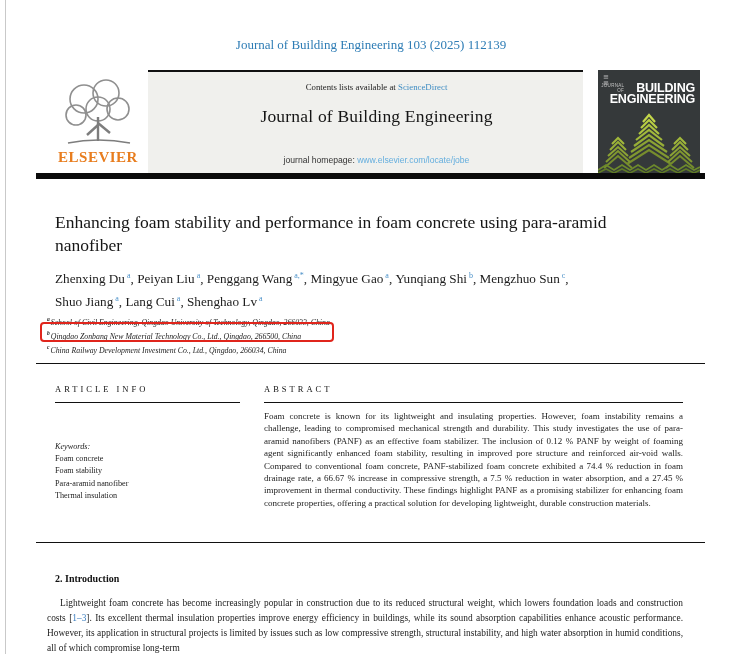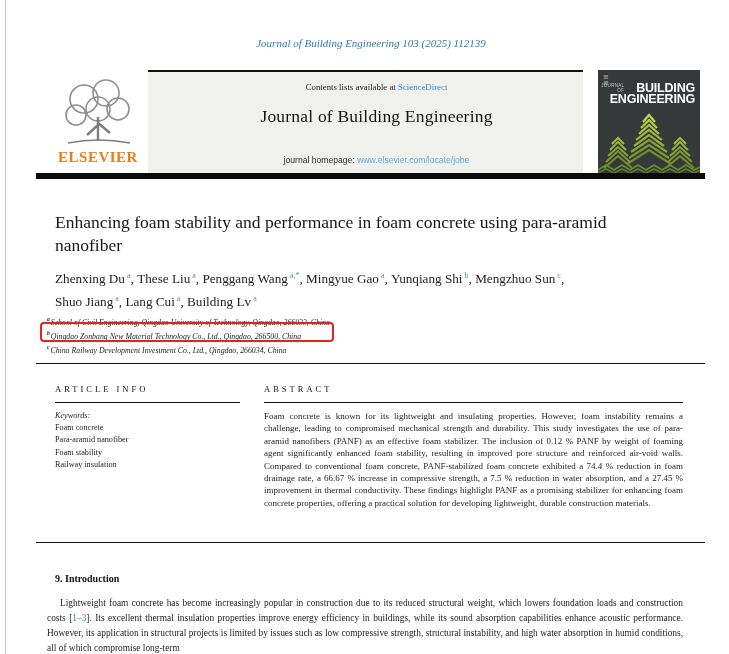--- a/index.html
+++ b/index.html
@@ -15,23 +15,22 @@
   .page-edge {
     position: absolute;
     left: 5px; top: 0; width: 1px; height: 654px;
     background: #c9c9c9;
   }
   
   .citation-line {
     position: absolute;
     left: 36px; top: 37px; width: 670px;
     text-align: center;
-    font-size: 11px;
+    font-size: 13px;
     color: #2d7cb5;
-    font-style: italic;
   }
   
   .banner-topline {
     position: absolute;
     left: 148px; top: 70px; width: 435px; height: 2px;
     background: #111;
   }
   .banner-gray {
     position: absolute;
     left: 148px; top: 72px; width: 435px; height: 101px;
@@ -151,21 +150,21 @@
   .heading-abs { left: 264px; }
   .rule-info { position: absolute; left: 55px; top: 402px; width: 185px; height: 1.2px; background: #111; }
   .rule-abs  { position: absolute; left: 264px; top: 402px; width: 419px; height: 1.2px; background: #111; }
   .keywords {
     position: absolute;
     left: 55px; top: 410px; width: 185px;
     font-size: 8.2px;
     line-height: 12.2px;
     color: #1c1c1c;
   }
-  .keywords-label { font-style: italic; }
+  .keywords-label { font-style: italic; margin-top: 31px; }
   .abstract-text {
     position: absolute;
     left: 264px; top: 410px; width: 419px;
     font-size: 9px;
     line-height: 12.4px;
     text-align: justify;
     color: #1c1c1c;
   }
   
   .intro-heading {
@@ -268,52 +267,52 @@
       <div class="cover-big">ENGINEERING</div>
     </div>
   </div>
 
   <div class="black-bar"></div>
 
   <h1 class="article-title" style="font-weight:normal;">Enhancing foam stability and performance in foam concrete using para-aramid nanofiber</h1>
 
   <div class="authors">
     <span class="author"><span>Zhenxing Du</span><sup>a</sup></span>
-    <span class="author"><span>These Liu</span><sup>a</sup></span>
+    <span class="author"><span>Peiyan Liu</span><sup>a</sup></span>
     <span class="author"><span>Penggang Wang</span><sup>a,*</sup></span>
     <span class="author"><span>Mingyue Gao</span><sup>a</sup></span>
     <span class="author"><span>Yunqiang Shi</span><sup>b</sup></span>
     <span class="author"><span>Mengzhuo Sun</span><sup>c</sup></span>
     <span class="author"><span>Shuo Jiang</span><sup>a</sup></span>
     <span class="author"><span>Lang Cui</span><sup>a</sup></span>
-    <span class="author"><span>Building Lv</span><sup>a</sup></span>
+    <span class="author"><span>Shenghao Lv</span><sup>a</sup></span>
   </div>
 
   <div class="affiliations">
     <div class="affil"><sup>a</sup><span>School of Civil Engineering, Qingdao University of Technology, Qingdao, 266033, China</span></div>
     <div class="affil"><sup>b</sup><span>Qingdao Zonbang New Material Technology Co., Ltd., Qingdao, 266500, China</span></div>
     <div class="affil"><sup>c</sup><span>China Railway Development Investment Co., Ltd., Qingdao, 266034, China</span></div>
   </div>
   <div class="red-box"></div>
 
   <div class="rule-full-1"></div>
 
   <div class="col-heading heading-info">ARTICLE INFO</div>
   <div class="rule-info"></div>
   <div class="keywords">
     <div class="keywords-label">Keywords:</div>
     <div>Foam concrete</div>
+    <div>Foam stability</div>
     <div>Para-aramid nanofiber</div>
-    <div>Foam stability</div>
-    <div>Railway insulation</div>
+    <div>Thermal insulation</div>
   </div>
 
   <div class="col-heading heading-abs">ABSTRACT</div>
   <div class="rule-abs"></div>
   <div class="abstract-text">Foam concrete is known for its lightweight and insulating properties. However, foam instability remains a challenge, leading to compromised mechanical strength and durability. This study investigates the use of para-aramid nanofibers (PANF) as an effective foam stabilizer. The inclusion of 0.12 % PANF by weight of foaming agent significantly enhanced foam stability, resulting in improved pore structure and reinforced air-void walls. Compared to conventional foam concrete, PANF-stabilized foam concrete exhibited a 74.4 % reduction in foam drainage rate, a 66.67 % increase in compressive strength, a 7.5 % reduction in water absorption, and a 27.45 % improvement in thermal conductivity. These findings highlight PANF as a promising stabilizer for enhancing foam concrete properties, offering a practical solution for developing lightweight, durable construction materials.</div>
 
   <div class="rule-full-2"></div>
 
-  <div class="intro-heading">9.  Introduction</div>
+  <div class="intro-heading">2.  Introduction</div>
   <div class="intro-para">
     <span>Lightweight foam concrete has become increasingly popular in construction due to its reduced structural weight, which lowers foundation loads and construction costs [</span><span class="cite-link">1–3</span><span>]. Its excellent thermal insulation properties improve energy efficiency in buildings, while its sound absorption capabilities enhance acoustic performance. However, its application in structural projects is limited by issues such as low compressive strength, structural instability, and high water absorption in humid conditions, all of which compromise long-term</span>
   </div>
 </div>
 
 </body></html>

